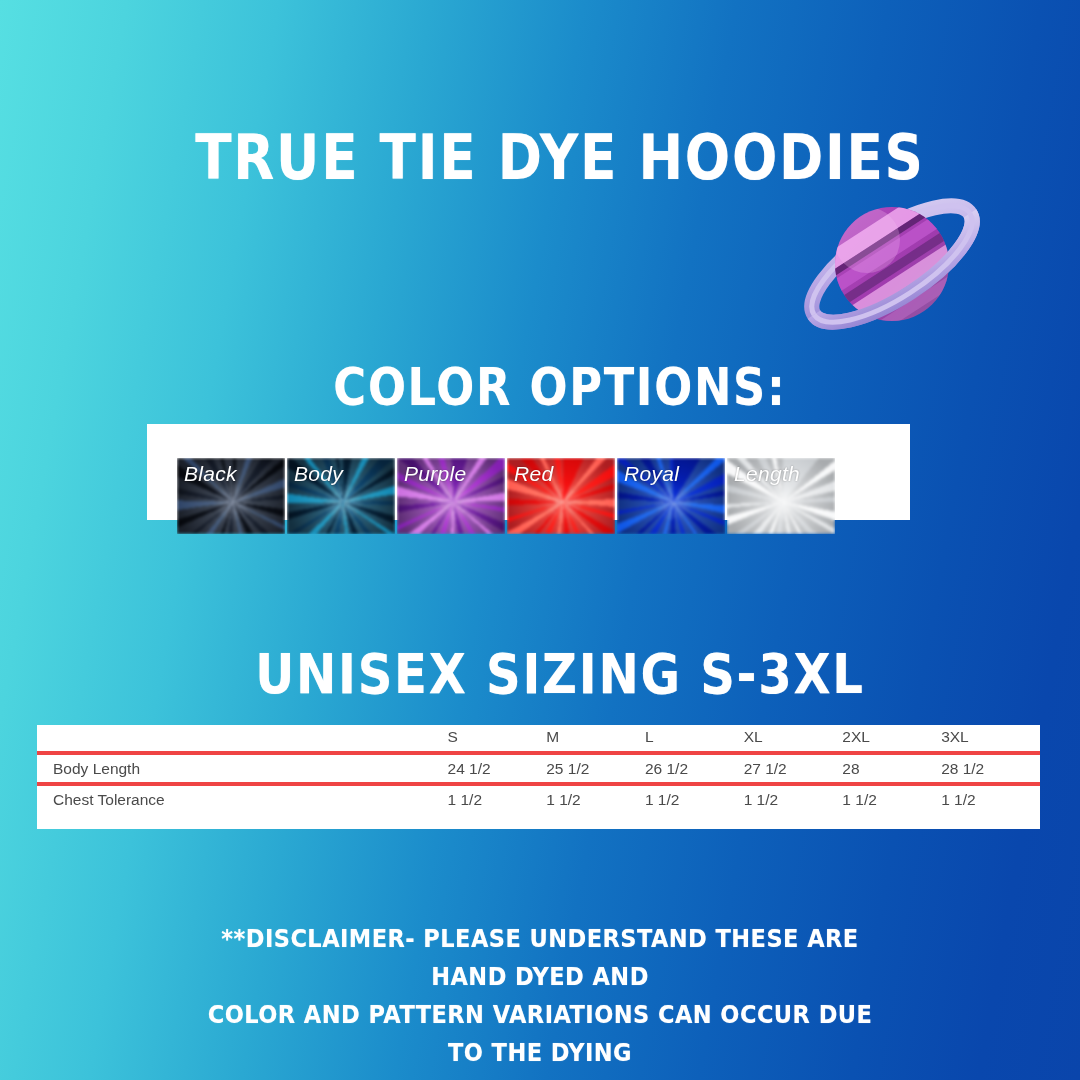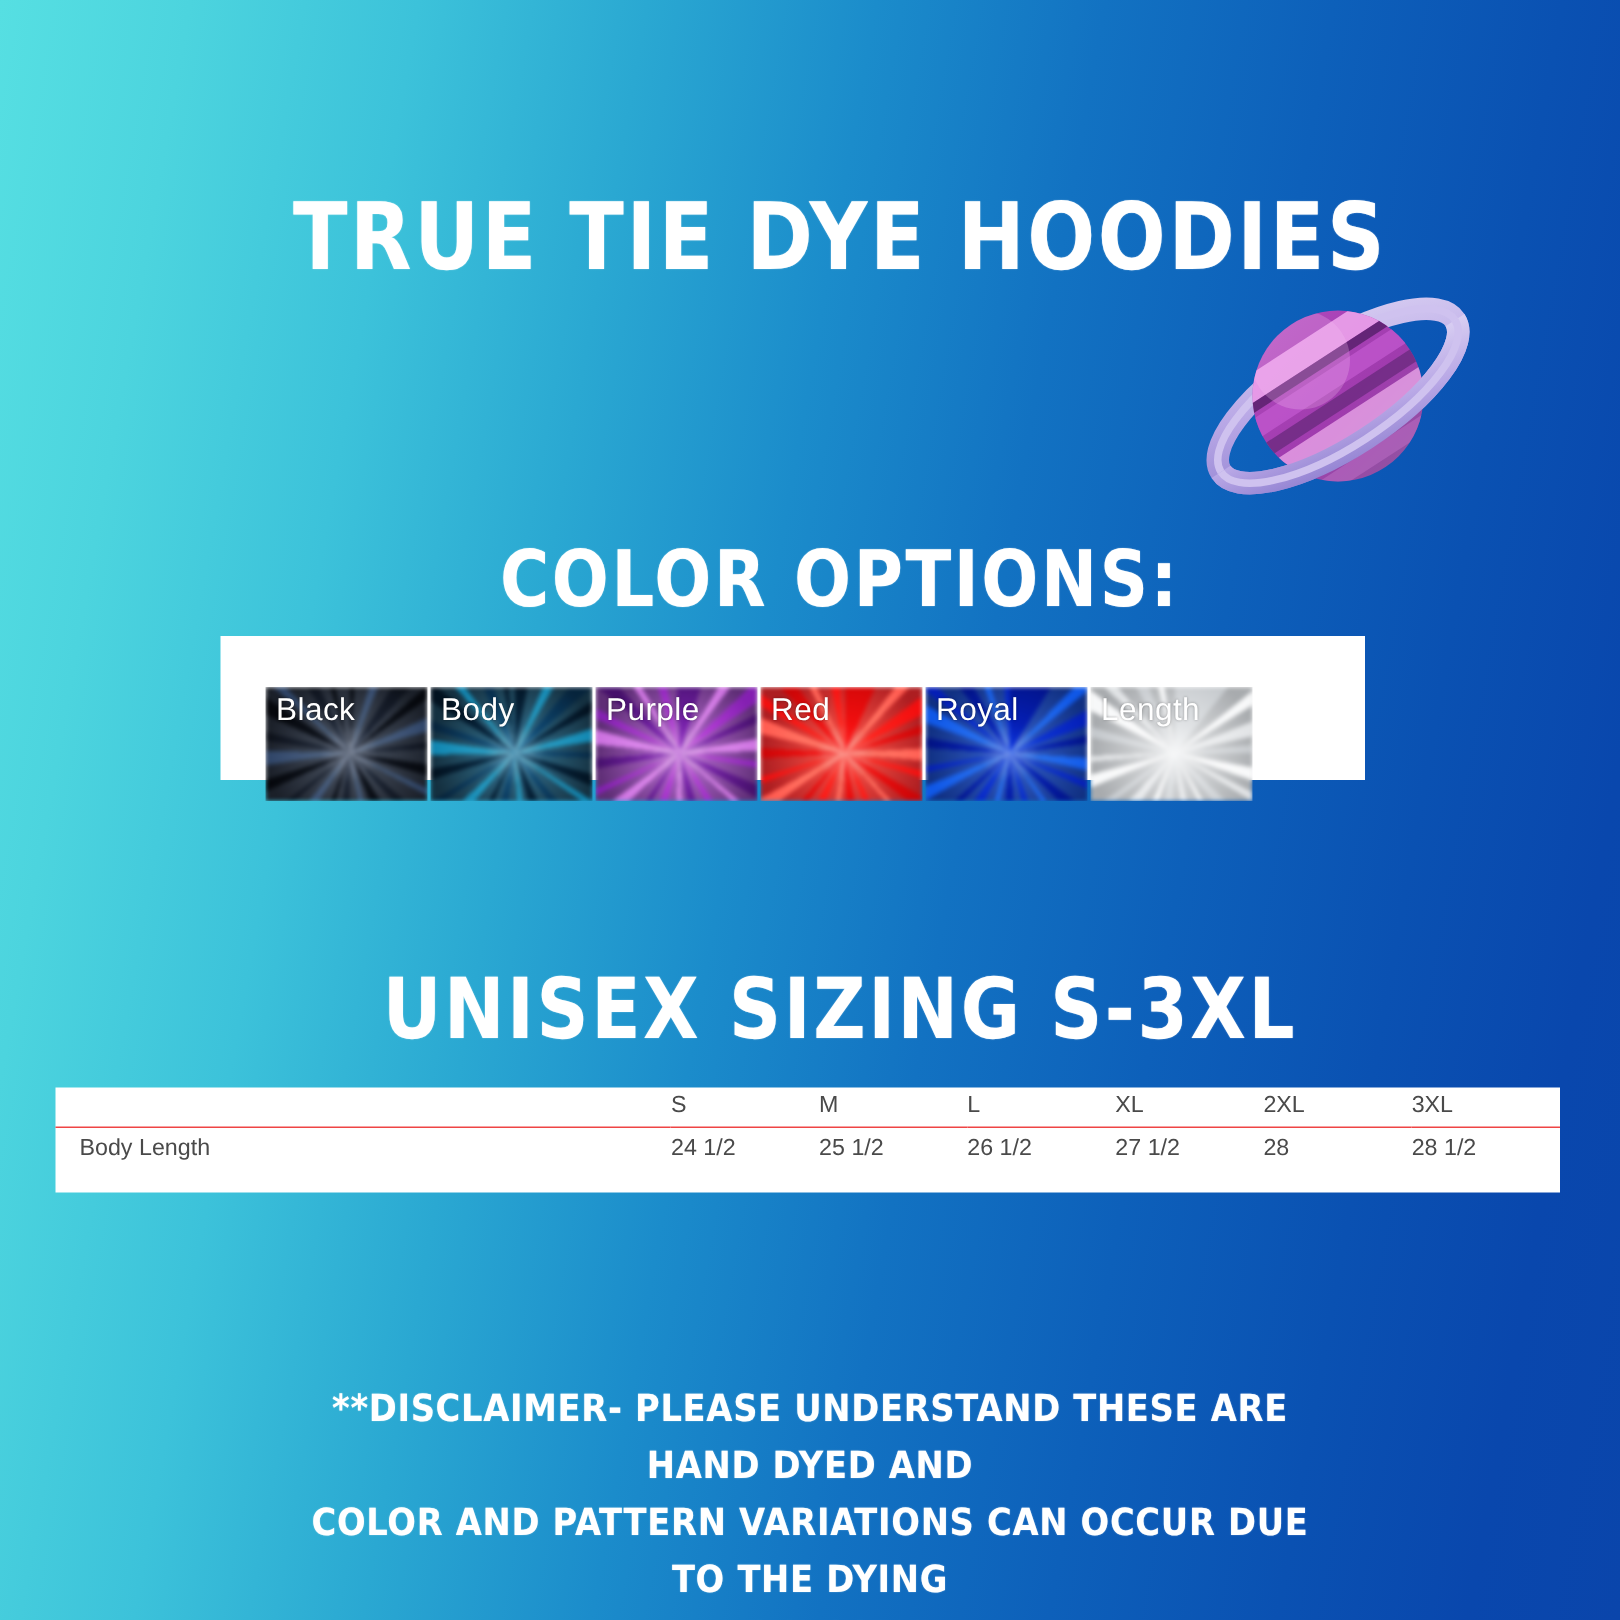--- a/index.html
+++ b/index.html
@@ -80,20 +80,21 @@
   }
 
   
   #color-panel {
     position: absolute;
     left: 147px;
     top: 424px;
     width: 763px;
     height: 96px;
     background: #ffffff;
+    font-style: italic;
   }
   #swatch-strip {
     position: absolute;
     left: 30px;
     top: 34px;
     display: flex;
     gap: 2px;
   }
   .swatch {
     position: relative;
@@ -138,21 +139,21 @@
     font-weight: normal;
     height: 27px;
     vertical-align: middle;
   }
   #size-table thead th {
     height: 24px;
     padding-bottom: 2px;
     color: #4a4a4a;
   }
   #size-table tbody tr {
-    border-top: 1px solid #ef4444;
+    border-top: 4px solid #ef4444;
   }
   .col-label { width: 400px; padding-left: 16px !important; }
   .col-size  { width: 100px; }
   #size-table tbody tr:last-child td { padding-bottom: 2px; }
   .tbl-pad-bottom { height: 14px; }
 
   
   #disclaimer {
     position: absolute;
     left: 160px;
@@ -270,20 +271,29 @@
       <tbody>
         <tr>
           <td class="col-label">Body Length</td>
           <td>24 1/2</td>
           <td>25 1/2</td>
           <td>26 1/2</td>
           <td>27 1/2</td>
           <td>28</td>
           <td>28 1/2</td>
         </tr>
+        <tr>
+          <td class="col-label">Chest Tolerance</td>
+          <td>1 1/2</td>
+          <td>1 1/2</td>
+          <td>1 1/2</td>
+          <td>1 1/2</td>
+          <td>1 1/2</td>
+          <td>1 1/2</td>
+        </tr>
       </tbody>
     </table>
     <div class="tbl-pad-bottom"></div>
   </div>
 
   <div id="disclaimer">
     <div>**DISCLAIMER- PLEASE UNDERSTAND THESE ARE HAND DYED AND</div>
     <div>COLOR AND PATTERN VARIATIONS CAN OCCUR DUE TO THE DYING</div>
     <div>PROCESS***</div>
   </div>

